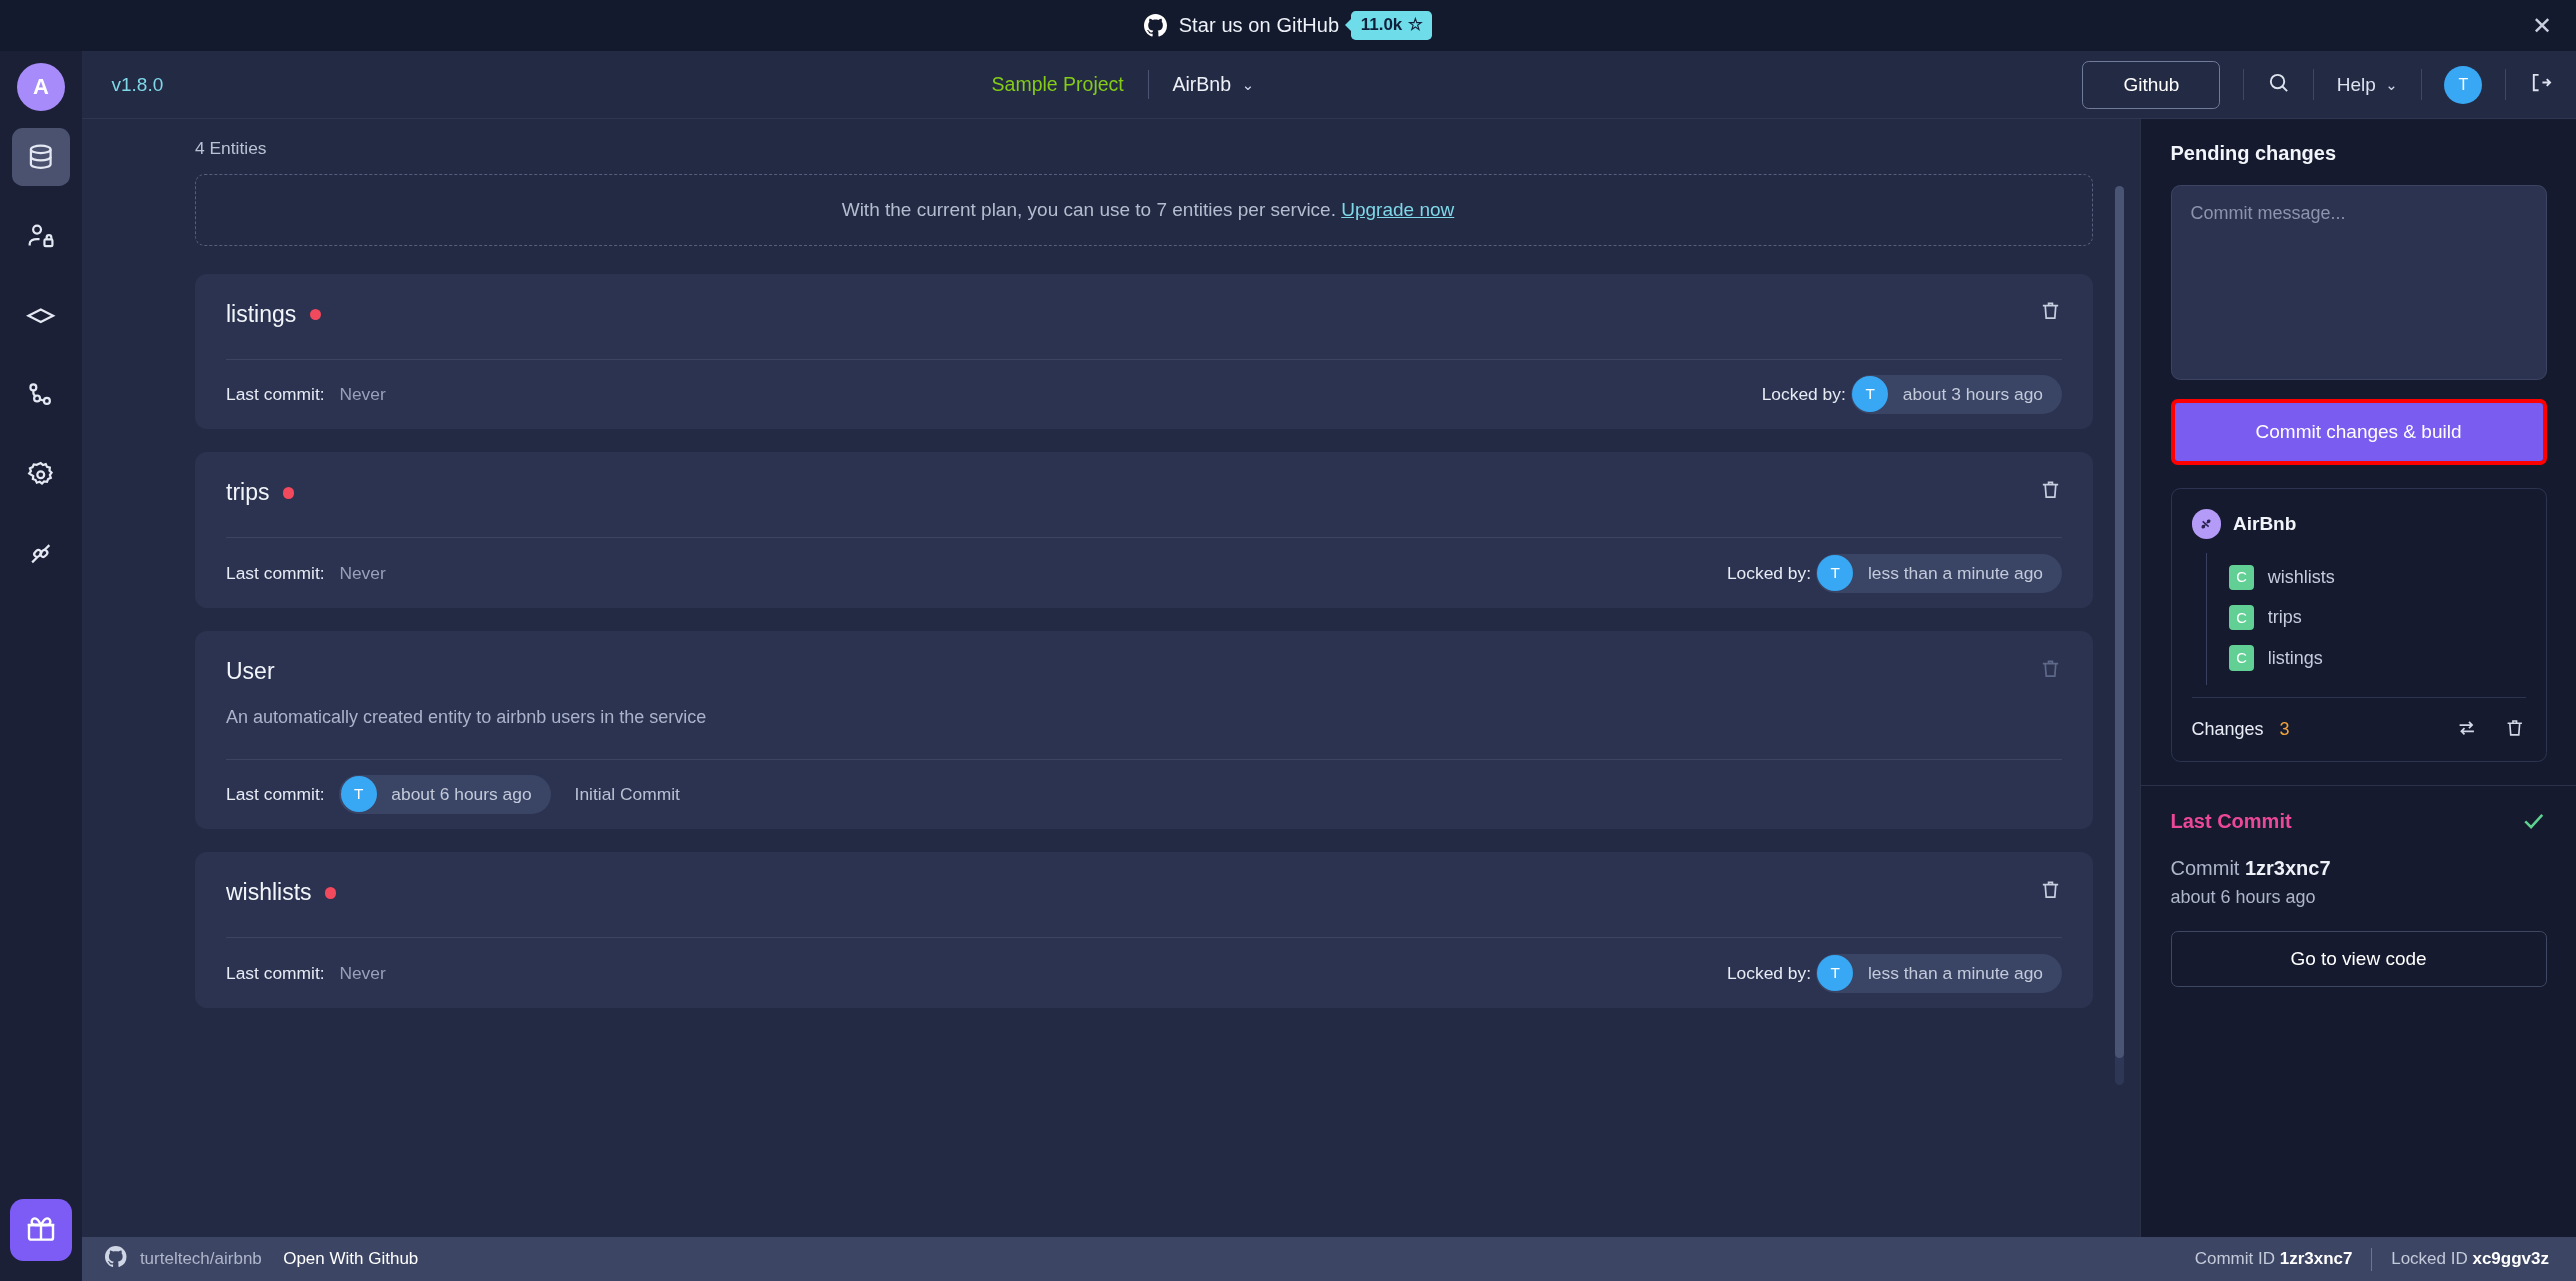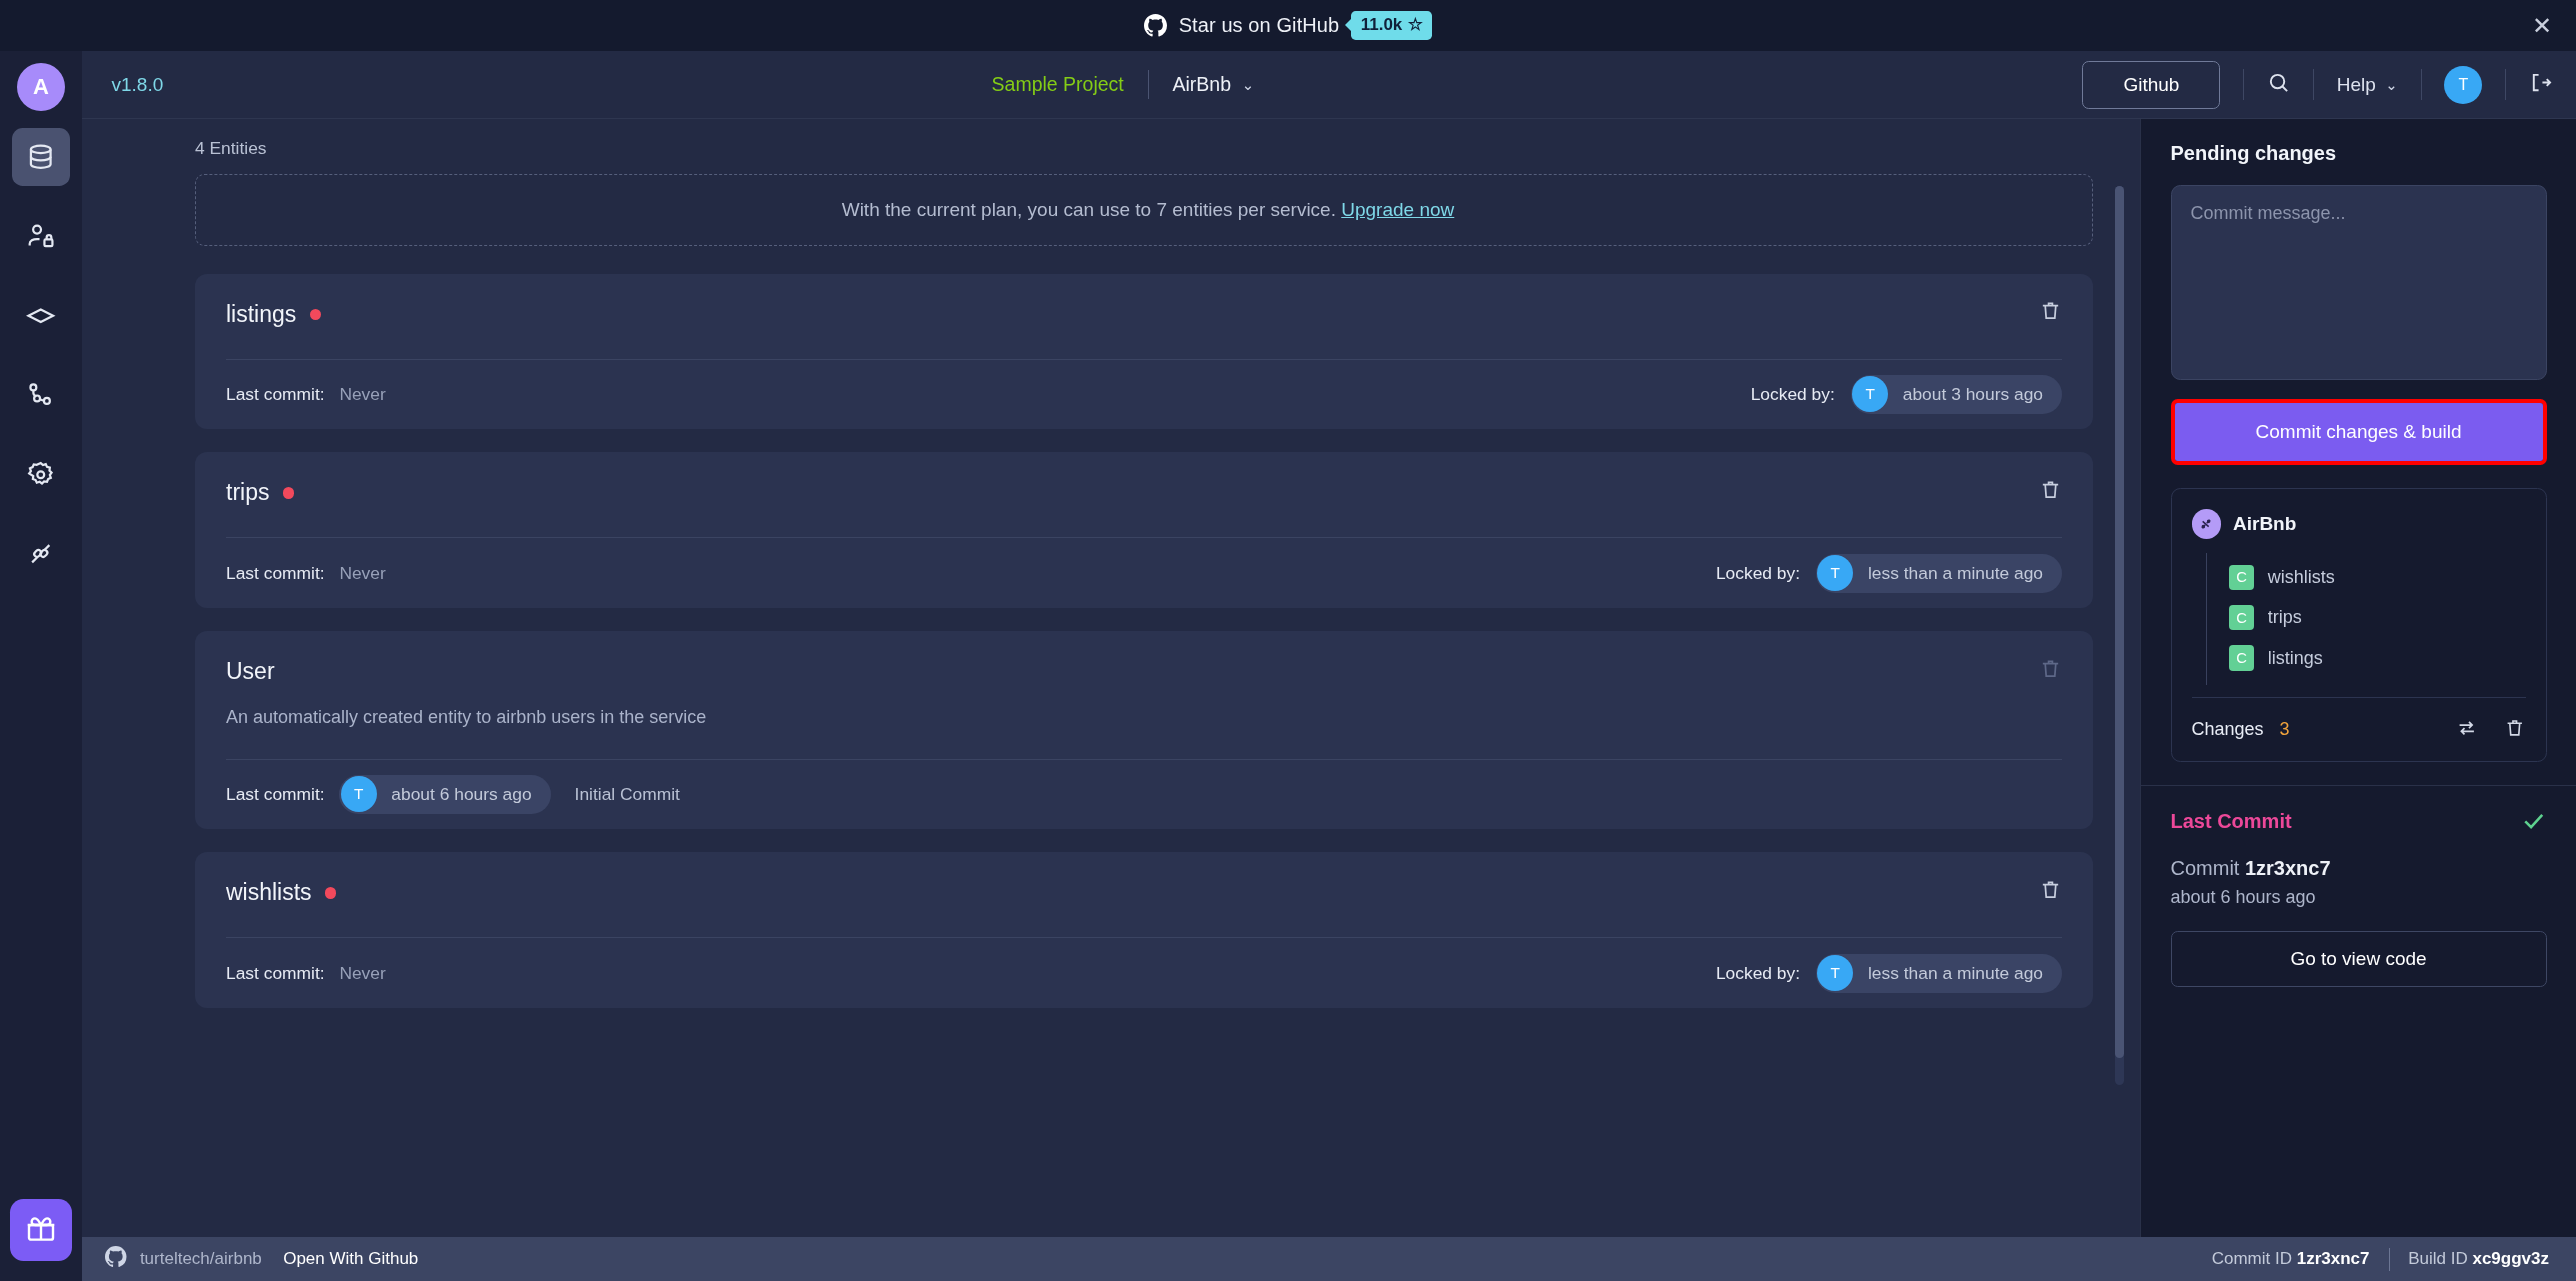--- a/index.html
+++ b/index.html
@@ -116,21 +116,21 @@
   .card-title { color: #f2f5fa; font-size: 23px; display: flex; align-items: center; gap: 13.4px; }
   .dot { width: 11.4px; height: 11.4px; border-radius: 50%; background: #f2495c; }
   .card-trash { position: absolute; right: 31px; top: 25.5px; color: #c7cede; cursor: pointer; }
   .card-trash.dim { color: #5e6888; }
   .card-trash svg { width: 23px; height: 23px; }
   .card-desc { color: #aab3ca; font-size: 18px; margin-top: 21.5px; }
   .card-sep { height: 0.7px; background: #3b4462; margin-top: 31px; }
   .card-foot { display: flex; align-items: center; min-height: 70px; }
   .foot-label { color: #e7ebf4; font-size: 17.4px; }
   .foot-value { color: #97a0b8; font-size: 17.4px; margin-left: 14.8px; }
-  .foot-right { margin-left: auto; display: flex; align-items: center; gap: 16px; }
+  .foot-right { margin-left: auto; display: flex; align-items: center; gap: 5px; }
   .pill {
     background: #3a4465; border-radius: 20px; height: 39px; display: flex; align-items: center;
     padding-right: 19px; gap: 13.4px;
   }
   .pill-av {
     width: 36px; height: 36px; border-radius: 50%; background: #38a8f5; color: #fff;
     font-size: 15.4px; display: flex; align-items: center; justify-content: center; margin: 1.3px;
   }
   .pill-txt { color: #c3cada; font-size: 17.4px; }
   .foot-extra { color: #b9c1d4; font-size: 17.4px; margin-left: 24px; }
@@ -551,21 +551,21 @@
                 <path d="M8 0C3.58 0 0 3.58 0 8c0 3.54 2.29 6.53 5.47 7.59.4.07.55-.17.55-.38 0-.19-.01-.82-.01-1.49-2.01.37-2.53-.49-2.69-.94-.09-.23-.48-.94-.82-1.13-.28-.15-.68-.52-.01-.53.63-.01 1.08.58 1.23.82.72 1.21 1.87.87 2.33.66.07-.52.28-.87.51-1.07-1.78-.2-3.64-.89-3.64-3.95 0-.87.31-1.59.82-2.15-.08-.2-.36-1.02.08-2.12 0 0 .67-.21 2.2.82.64-.18 1.32-.27 2-.27s1.36.09 2 .27c1.53-1.04 2.2-.82 2.2-.82.44 1.1.16 1.92.08 2.12.51.56.82 1.27.82 2.15 0 3.07-1.87 3.75-3.65 3.95.29.25.54.73.54 1.48 0 1.07-.01 1.93-.01 2.2 0 .21.15.46.55.38A8.01 8.01 0 0 0 16 8c0-4.42-3.58-8-8-8z"></path>
               </svg>
           </span>
           <span class="status-repo">turteltech/airbnb</span>
           <span class="status-open">Open With Github</span>
         </span>
         <span class="status-right">
           <span>Commit ID</span>&nbsp;
           <b>1zr3xnc7</b>
           <span class="st-sep"></span>
-          <span>Build ID</span>&nbsp;
+          <span>Locked ID</span>&nbsp;
           <b>xc9ggv3z</b>
         </span>
       </div>
 
     </div>
   </div>
 </div>
 
 
 </body></html>

